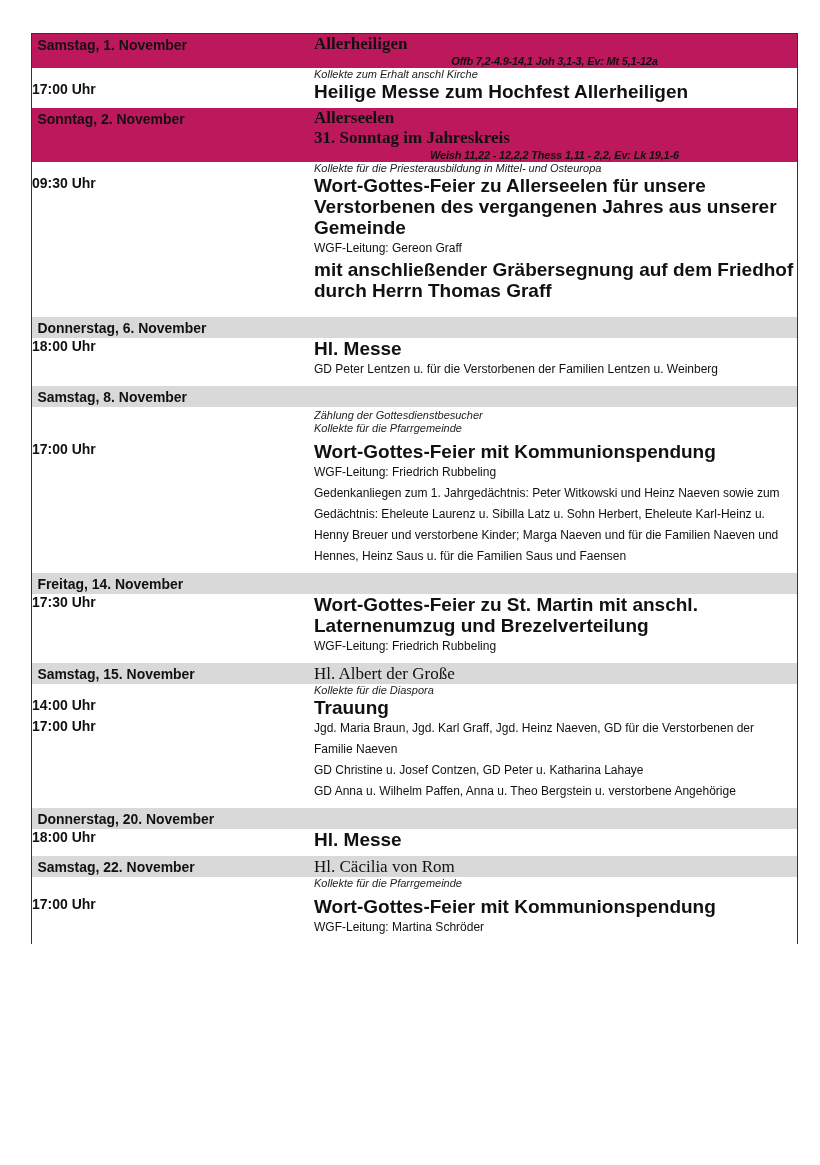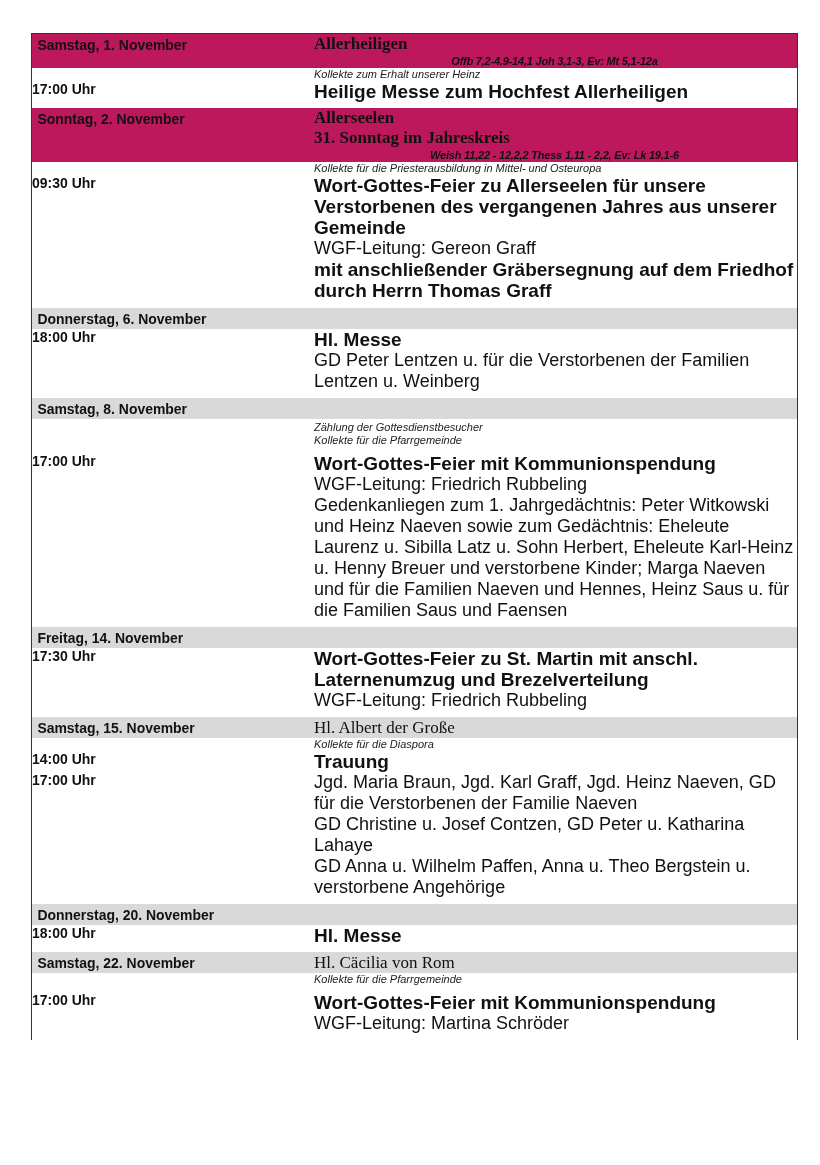--- a/index.html
+++ b/index.html
@@ -13,41 +13,41 @@
   .col-date { width: 272px; flex: none; padding-left: 6px; font-size: 15.5px; font-weight: bold;
               transform: scaleX(0.9); transform-origin: left center; white-space: nowrap; }
   .col-time { width: 191px; flex: none; text-align: left; padding-right: 86px; font-size: 14px;
               font-weight: bold; box-sizing: border-box; width: 278px; }
   .col-main { flex: 1; padding-left: 4px; padding-right: 2px; }
   .feast { font-family: "Liberation Serif", serif; font-weight: bold; font-size: 17px; line-height: 20px; }
   .feast-plain { font-family: "Liberation Serif", serif; font-size: 17px; line-height: 21px; }
   .reading { font-style: italic; font-weight: bold; font-size: 11px; line-height: 14px; letter-spacing: -0.2px; text-align: center; }
   .collect { font-style: italic; font-size: 11px; line-height: 13px; color: #222; }
   .svc { font-weight: bold; font-size: 19px; line-height: 21px; }
-  .txt { font-size: 18px; line-height: 21px; }
+  .txt { font-size: 12px; line-height: 21px; }
   .hdr-line { line-height: 20px; padding-top: 1px; }
   .body-row { padding-bottom: 6px; }
   .gap-top { margin-top: 6px; }
 </style>
 </head>
 <body>
 
 <div class="sheet">
 
   <div class="row hdr-pink">
     <div class="col-date hdr-line">Samstag, 1. November</div>
     <div class="col-main">
       <div class="feast">Allerheiligen</div>
       <div class="reading">Offb 7,2-4.9-14,1 Joh 3,1-3, Ev: Mt 5,1-12a</div>
     </div>
   </div>
   <div class="row body-row">
     <div class="col-time"></div>
     <div class="col-main">
-      <div class="collect">Kollekte zum Erhalt unserer Heinz</div>
+      <div class="collect">Kollekte zum Erhalt anschl Kirche</div>
     </div>
   </div>
   <div class="row body-row" style="margin-top:-6px;">
     <div class="col-time">17:00 Uhr</div>
     <div class="col-main">
       <div class="svc">Heilige Messe zum Hochfest Allerheiligen</div>
     </div>
   </div>
 
   <div class="row hdr-pink">
@@ -57,21 +57,21 @@
       <div class="feast">31. Sonntag im Jahreskreis</div>
       <div class="reading">Weish 11,22 - 12,2,2 Thess 1,11 - 2,2, Ev: Lk 19,1-6</div>
     </div>
   </div>
   <div class="row body-row">
     <div class="col-time"></div>
     <div class="col-main">
       <div class="collect">Kollekte für die Priesterausbildung in Mittel- und Osteuropa</div>
     </div>
   </div>
-  <div class="row body-row" style="margin-top:-6px;padding-bottom:7px;">
+  <div class="row body-row" style="margin-top:-6px;padding-bottom:16px;">
     <div class="col-time">09:30 Uhr</div>
     <div class="col-main">
       <div class="svc">Wort-Gottes-Feier zu Allerseelen für unsere Verstorbenen des vergangenen Jahres aus unserer Gemeinde</div>
       <div class="txt">WGF-Leitung: Gereon Graff</div>
       <div class="svc">mit anschließender Gräbersegnung auf dem Friedhof durch Herrn Thomas Graff</div>
     </div>
   </div>
 
   <div class="row hdr-gray">
     <div class="col-date hdr-line">Donnerstag, 6. November</div>

